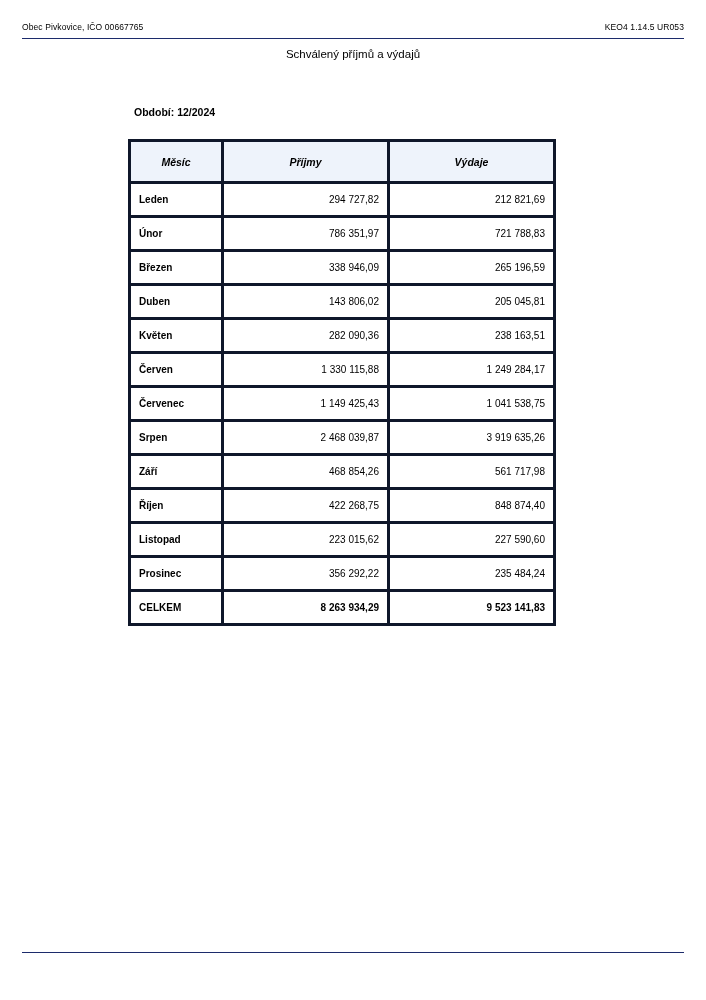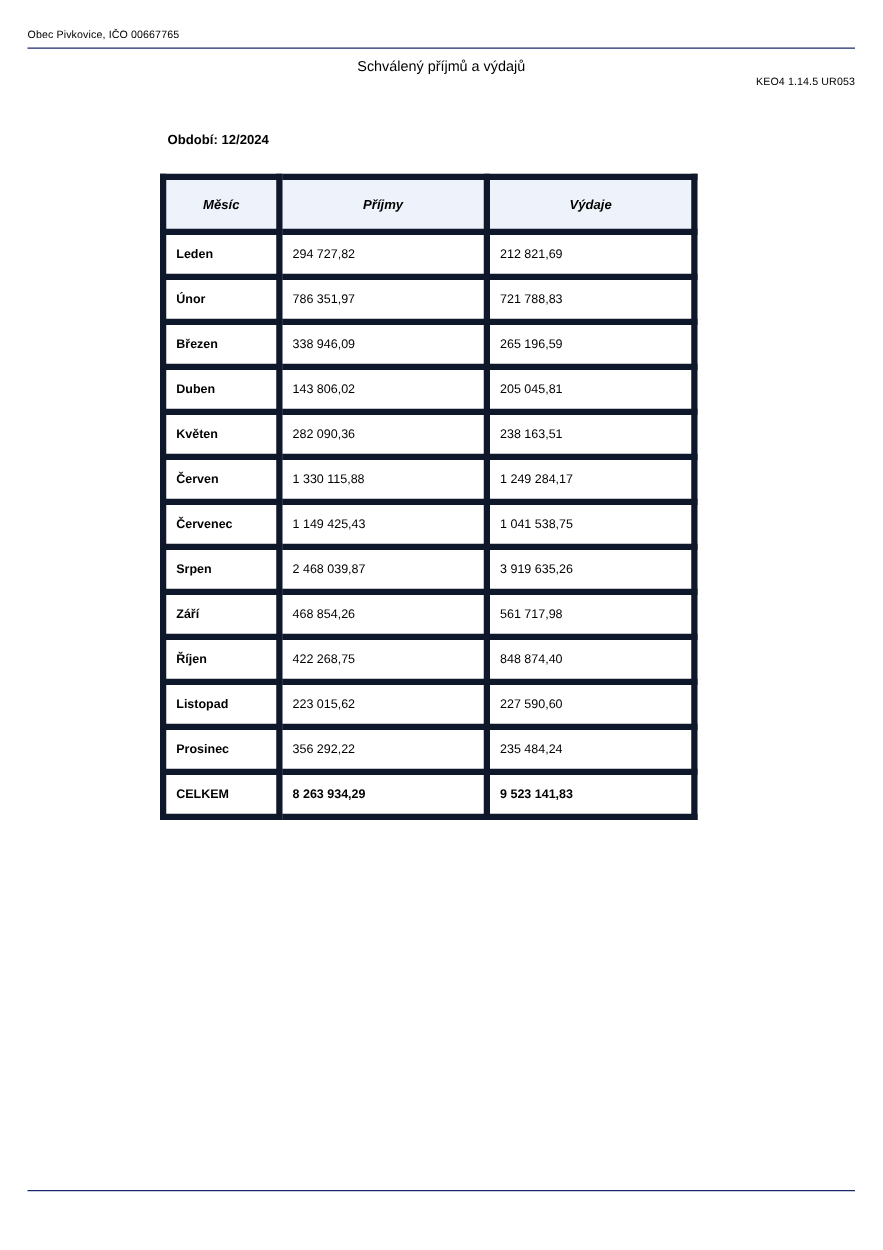--- a/index.html
+++ b/index.html
@@ -30,21 +30,21 @@
     left: 22px;
     top: 22px;
     width: 662px;
     display: flex;
     justify-content: space-between;
     align-items: flex-start;
     font-size: 8.5px;
     letter-spacing: 0.1px;
   }
   .header-left { white-space: nowrap; }
-  .header-right { white-space: nowrap; margin-top: 38px; }
+  .header-right { white-space: nowrap; }
 
   .header-rule {
     position: absolute;
     left: 22px;
     top: 38px;
     width: 662px;
     height: 1px;
     background: #1c2b6b;
   }
 
@@ -74,21 +74,21 @@
     top: 139px;
     width: 425px;
   }
   table.data {
     border-collapse: collapse;
     width: 425px;
     table-layout: fixed;
   }
   table.data th,
   table.data td {
-    border: 5px solid #0f172a;
+    border: 3px solid #0f172a;
     height: 23px;
     padding: 4px 8px;
     font-size: 10px;
     vertical-align: middle;
   }
   table.data thead th {
     background: #eef3fb;
     text-align: center;
     font-style: italic;
     font-weight: bold;
@@ -98,21 +98,21 @@
   col.c-month { width: 93px; }
   col.c-inc   { width: 166px; }
   col.c-exp   { width: 166px; }
 
   td.month {
     font-weight: bold;
     text-align: left;
     margin-left: 40px;
   }
   td.num {
-    text-align: left;
+    text-align: right;
     padding-right: 9px;
   }
   tr.total td {
     font-weight: bold;
   }
   tr.total td.month { font-weight: bold; }
 
   
   .footer-rule {
     position: absolute;

